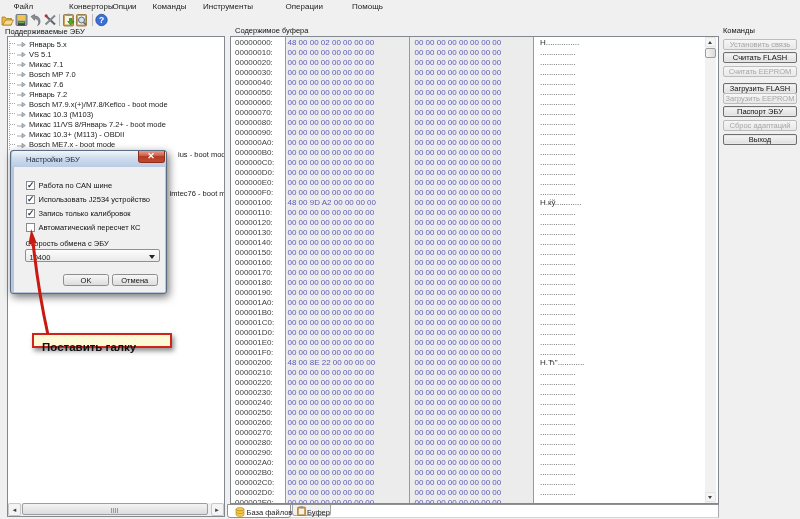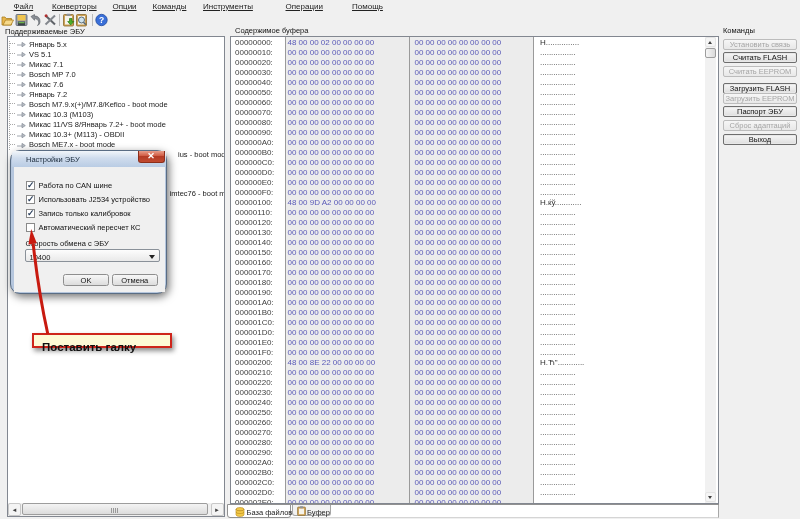--- a/index.html
+++ b/index.html
@@ -1,17 +1,17 @@
 <!DOCTYPE html>
 <html><head><meta charset="utf-8">
 <style>
 * { margin:0; padding:0; box-sizing:border-box; }
 html,body { width:800px; height:519px; overflow:hidden; }
 body { background:#f0f0f0; font-family:"Liberation Sans", sans-serif; position:relative; }
-#menubar span { position:absolute; top:1.5px; font-size:8px; color:#222;text-decoration:underline; }
+#menubar span { position:absolute; top:1.5px; font-size:8px; color:#222; }
 #toolbar { position:absolute; left:0; top:13px; width:800px; height:15px; }
 #lbl-tree,#lbl-hex,#lbl-cmd { position:absolute; font-size:7.5px; color:#111; }
 
 
 #treepanel { position:absolute; left:7px; top:35.5px; width:217.5px; height:481px;
   background:#fff; border:1px solid #828790; overflow:hidden; }
 .vline { position:absolute; left:1.4px; top:4px; width:1px; height:110px;
   background-image:linear-gradient(#a8a8a8 50%, transparent 50%); background-size:1px 2px; }
 .trow { position:absolute; left:0; height:10px; white-space:nowrap; }
 .dash { position:absolute; left:1.5px; top:4px; width:6.5px; height:1px;
@@ -62,21 +62,21 @@
 #tab1 { left:227px; top:503.5px; width:64px; height:14.5px;
   border:1px solid #919191; border-radius:0 0 3px 3px; z-index:3; }
 #tab2 { left:291.5px; top:504.5px; width:39px; height:11.5px; background:#f2f2f2;
   border:1px solid #a5a5a5; border-top:none; border-radius:0 0 3px 3px; z-index:2;padding-left:12px; }
 .tab .tx { position:absolute; top:3px; white-space:nowrap; }
 #tab1 .tx { left:18.5px; }
 #tab2 .tx { left:14.5px; }
 
 
 #dialog { position:absolute; left:10px; top:149.5px; width:156.5px; height:144.5px;
-  background:#b5c6dd; border:1px solid #5a6d84; border-radius:10px;
+  background:#b5c6dd; border:1px solid #5a6d84; border-radius:3px;
   box-shadow:2px 3px 9px rgba(0,0,0,0.55); z-index:10; }
 #dtitle { position:absolute; left:1px; top:0px; width:154px; height:16px;
   background:linear-gradient(#f2f6fa,#cfdced 45%, #b9cce4); border-radius:3px 3px 0 0; }
 #dtitle .tx { position:absolute; left:14px; top:4.5px; font-size:7.5px; color:#1b2b3c; }
 #dclose { position:absolute; left:126.5px; top:0px; width:27px; height:12.5px;
   background:linear-gradient(#e89d8a,#d05a42 45%,#b33a24 46%,#c14a30);
   border:1px solid #8c2e1a; border-top:none; border-radius:0 0 3px 3px;
   color:#fff; font-size:9px; font-weight:bold; text-align:center; line-height:11.5px; }
 #dbody { position:absolute; left:3px; top:16px; width:150.5px; height:125px; background:#f0f0f0; }
 .cb { position:absolute; left:11.5px; width:9px; height:9px; background:#fff;
@@ -96,21 +96,21 @@
 
 
 #callout { position:absolute; left:32px; top:333px; width:140px; height:15px;
   background:#fdfad6; border:2px solid #ce241b; box-shadow:2px 3px 5px rgba(0,0,0,0.45); z-index:11; }
 #callout .tx { position:absolute; left:8px; top:5.5px; font-size:11.5px; font-weight:bold; color:#111; }
 #arrow { position:absolute; left:0; top:0; width:800px; height:519px; pointer-events:none; z-index:12; }
 </style></head>
 <body>
 <div id="menubar">
     <span style="left:13.5px">Файл</span>
-<span style="left:52px">Конверторы</span>
+<span style="left:69px">Конверторы</span>
 <span style="left:112.5px">Опции</span>
 <span style="left:152.5px">Команды</span>
 <span style="left:203px">Инструменты</span>
 <span style="left:285.5px">Операции</span>
 <span style="left:352px">Помощь</span>
   </div>
 <div id="toolbar">
   <svg width="800" height="15" style="position:absolute;left:0;top:0">
 
     <g transform="translate(1,1)">

